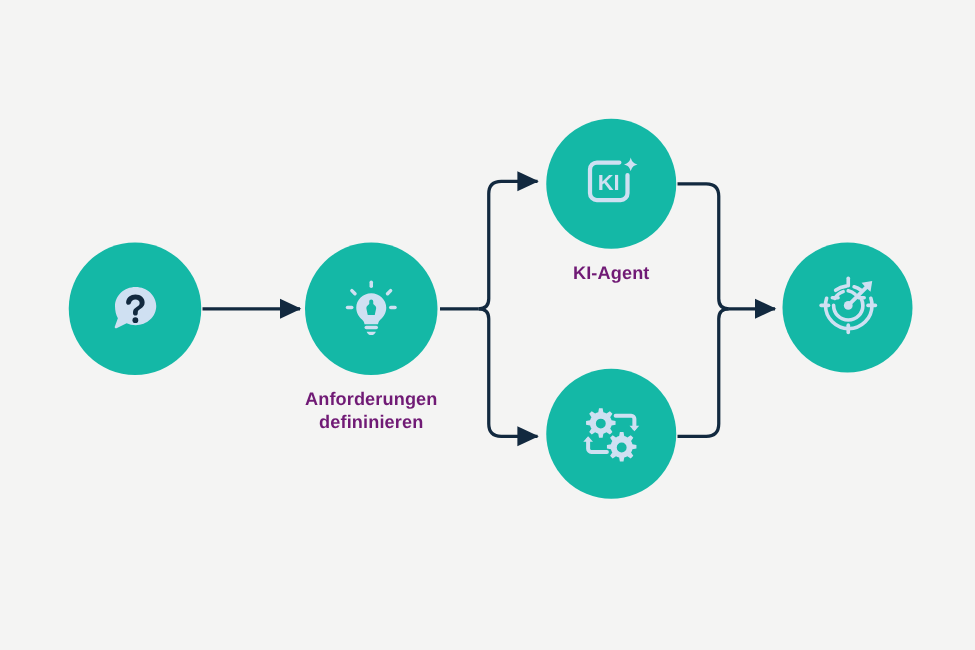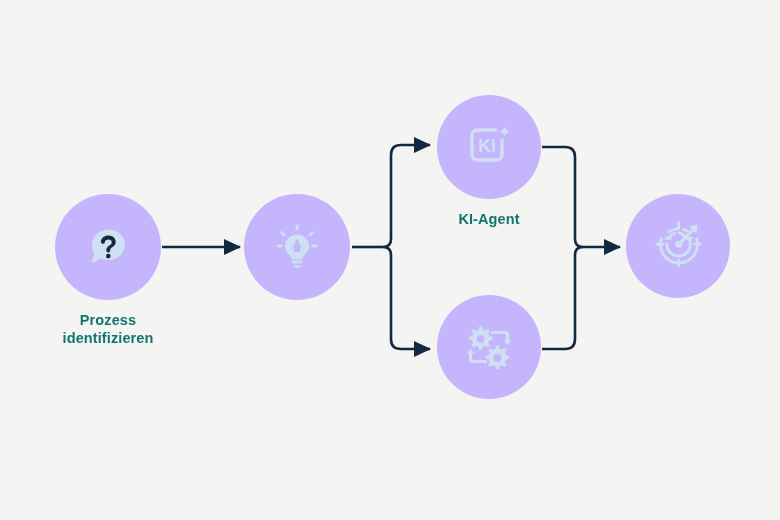--- a/index.html
+++ b/index.html
@@ -26,29 +26,29 @@
     height: 520px;
   }
   .node {
     position: absolute;
     display: flex;
     flex-direction: column;
     align-items: center;
   }
   .node-circle {
     border-radius: 50%;
-    background: #c4b5fd;
+    background: #14b8a6;
     display: flex;
     align-items: center;
     justify-content: center;
   }
   .node-label {
     margin-top: 11px;
     text-align: center;
-    color: #0f766e;
+    color: #701a75;
     font-size: 14.5px;
     font-weight: bold;
     line-height: 1.25;
     letter-spacing: 0.1px;
     white-space: pre-line;
   }
   .icon-svg { display: block; }
 </style>
 </head>
 <body>
@@ -83,22 +83,20 @@
         <path fill="#cfe0f2" d="M26.5 8.5 C35.6 8.5 43 15.3 43 23.8 C43 32.3 35.6 39.1 26.5 39.1
                  C23.9 39.1 21.5 38.6 19.3 37.6 L11.2 41.5 C10.4 41.9 9.5 41.1 9.8 40.3
                  L12.3 33.6 C10.7 30.8 10 27.4 10 23.8 C10 15.3 17.4 8.5 26.5 8.5 Z"></path>
         <path fill="#12293f" d="M26.3 14.6 c-3.9 0-6.8 2.3-7.4 5.9 -0.2 1.2 0.7 2.3 1.9 2.3 1 0 1.8-0.7 2-1.6
                  0.3-1.6 1.7-2.6 3.5-2.6 2 0 3.4 1.1 3.4 2.7 0 1.4-0.6 2.1-2.4 3.2
                  -2 1.2-2.9 2.4-2.9 4.3 l0 0.7 c0 1.1 0.9 1.9 1.9 1.9 1.1 0 1.9-0.8 1.9-1.9
                  l0-0.4 c0-1.3 0.5-2 2.3-3.1 2.1-1.3 3.2-2.8 3.2-5 0-3.6-3-6.4-7.4-6.4 Z"></path>
         <circle fill="#12293f" cx="26.3" cy="35.1" r="2.3"></circle>
       </svg>
     </div>
-    <div class="node-label">Prozess
-identifizieren</div>
   </div>
 
   <div class="node" style="left:189px; top:194px; width:216px;">
     <div class="node-circle" style="width:106px; height:106px;">
       <svg class="icon-svg" width="52" height="52" viewBox="0 0 52 52">
         <g fill="#cfe0f2">
           <path d="M26 13.5 c-6.6 0-12 5.2-12 11.6 0 4 2.1 7.3 4.6 9.4 1 0.9 1.6 1.8 1.8 2.8
                    l0.2 1.1 h10.8 l0.2-1.1 c0.2-1 0.8-1.9 1.8-2.8 2.5-2.1 4.6-5.4 4.6-9.4
                    0-6.4-5.4-11.6-12-11.6 Z
                    M26 18.6 c0.9 0 1.6 0.7 1.6 1.6 l0 1.9 1.7 1.7 c0.5 0.5 0.7 1.2 0.6 1.9
@@ -107,20 +105,22 @@
           <rect x="20.6" y="39.6" width="10.8" height="2.8" rx="1.4"></rect>
           <path d="M22.3 44.3 h7.4 c-0.5 1.6-2 2.7-3.7 2.7 -1.7 0-3.2-1.1-3.7-2.7 Z"></path>
           <rect x="24.6" y="3.4" width="2.8" height="6" rx="1.4"></rect>
           <rect x="5.6" y="23.6" width="6.2" height="2.8" rx="1.4"></rect>
           <rect x="40.2" y="23.6" width="6.2" height="2.8" rx="1.4"></rect>
           <rect x="10.3" y="9.6" width="2.8" height="6.3" rx="1.4" transform="rotate(-45 11.7 12.7)"></rect>
           <rect x="38.9" y="9.6" width="2.8" height="6.3" rx="1.4" transform="rotate(45 40.3 12.7)"></rect>
         </g>
       </svg>
     </div>
+    <div class="node-label">Anforderungen
+defininieren</div>
   </div>
 
   <div class="node" style="left:381px; top:95px; width:216px;">
     <div class="node-circle" style="width:104px; height:104px;">
       <svg class="icon-svg" width="54" height="54" viewBox="0 0 54 54">
         <path d="M33.5 10 H15.5 C12.5 10 10 12.5 10 15.5 V34.5 C10 37.5 12.5 40 15.5 40
                  H34.5 C37.5 40 40 37.5 40 34.5 V20" fill="none" stroke="#cfe0f2" stroke-width="3.4" stroke-linecap="round" stroke-linejoin="round"></path>
         <path d="M42.6 6 c0.9 3.3 2.1 4.6 5.4 5.5 -3.3 0.9-4.5 2.2-5.4 5.5
                  -0.9-3.3-2.1-4.6-5.4-5.5 3.3-0.9 4.5-2.2 5.4-5.5 Z" fill="#cfe0f2"></path>
         <text x="25" y="32.4" text-anchor="middle" font-family="Liberation Sans, sans-serif" font-size="17.5" font-weight="bold" fill="#cfe0f2">KI</text>

